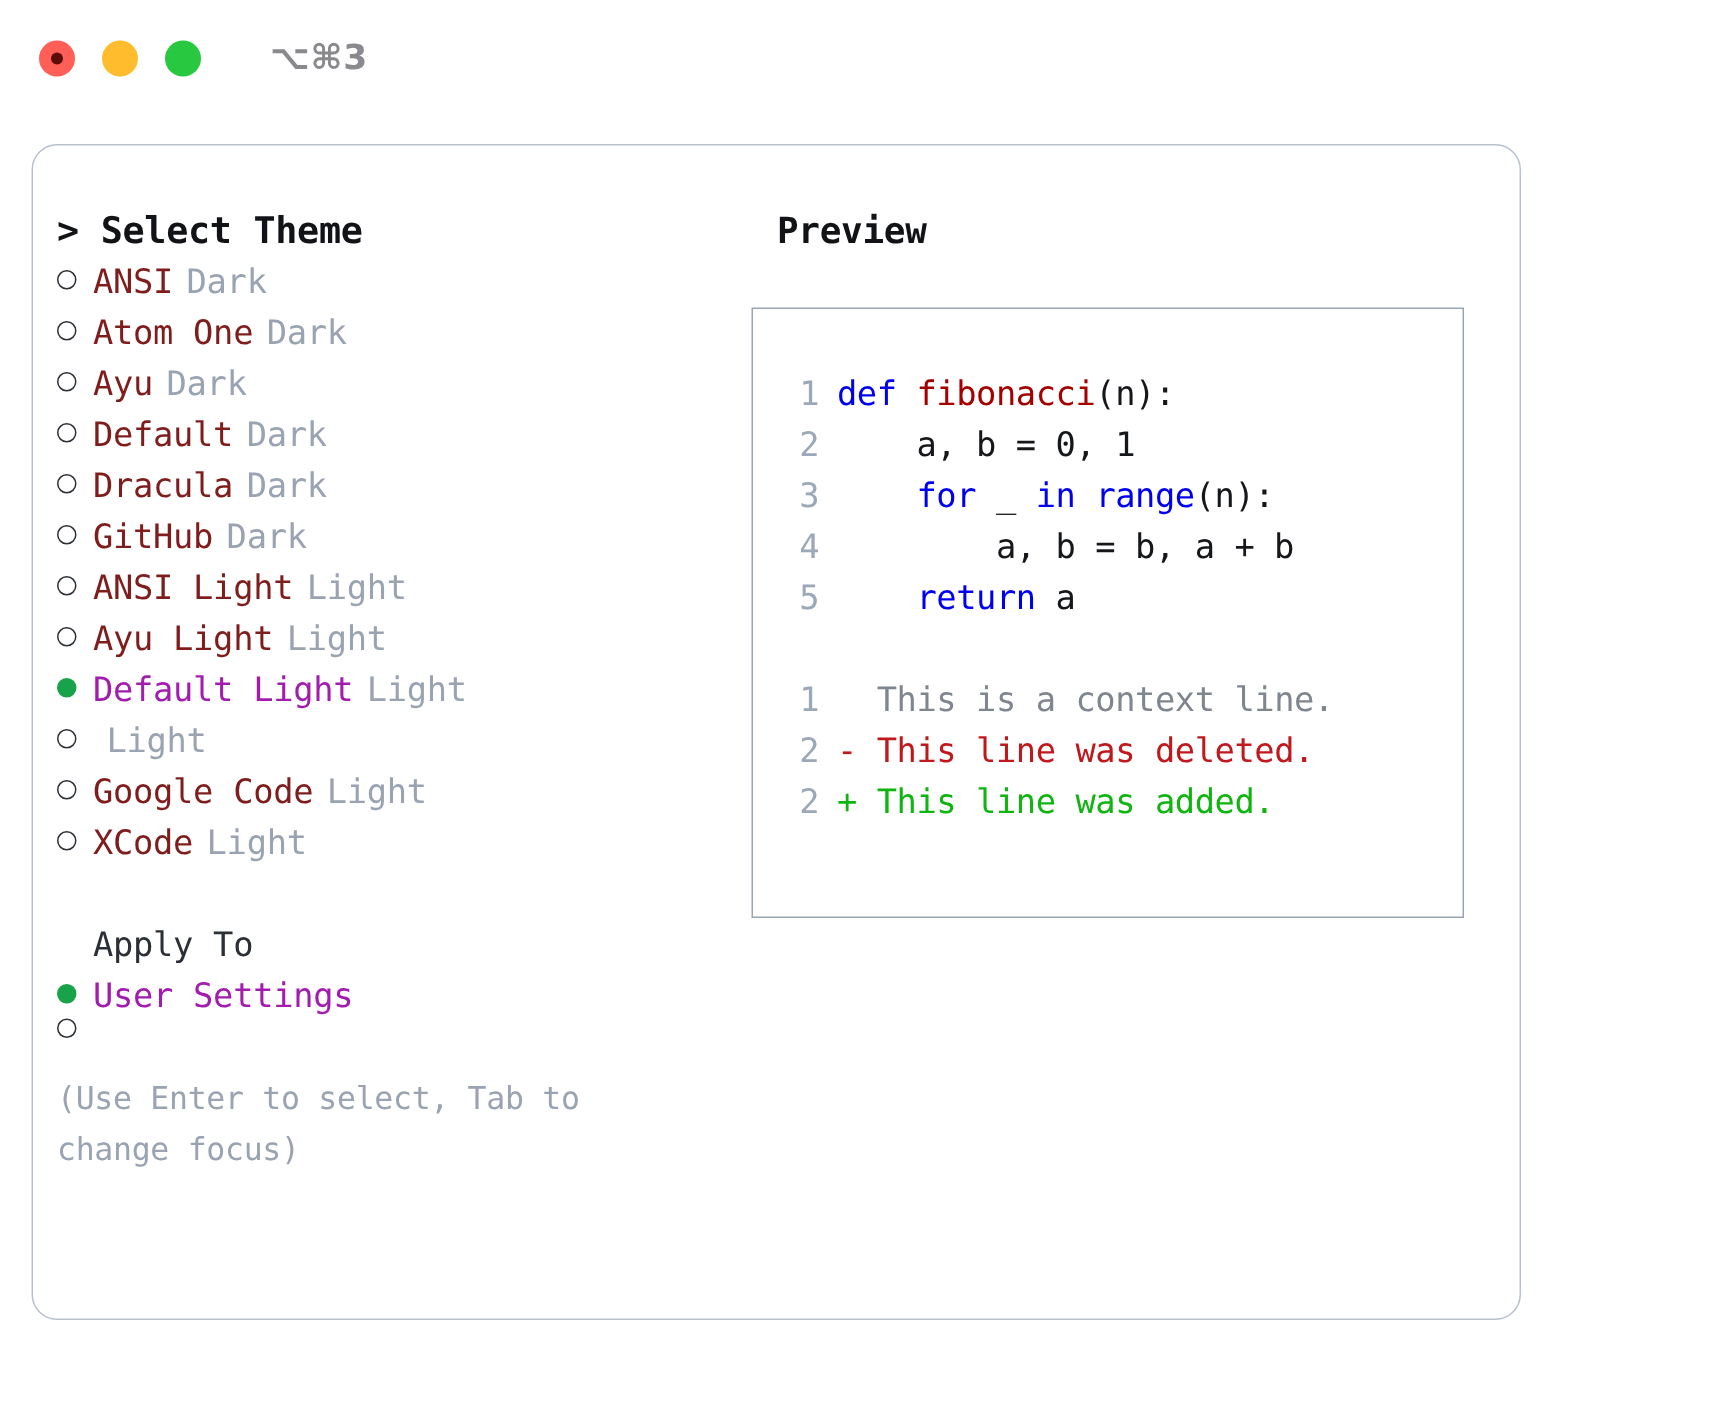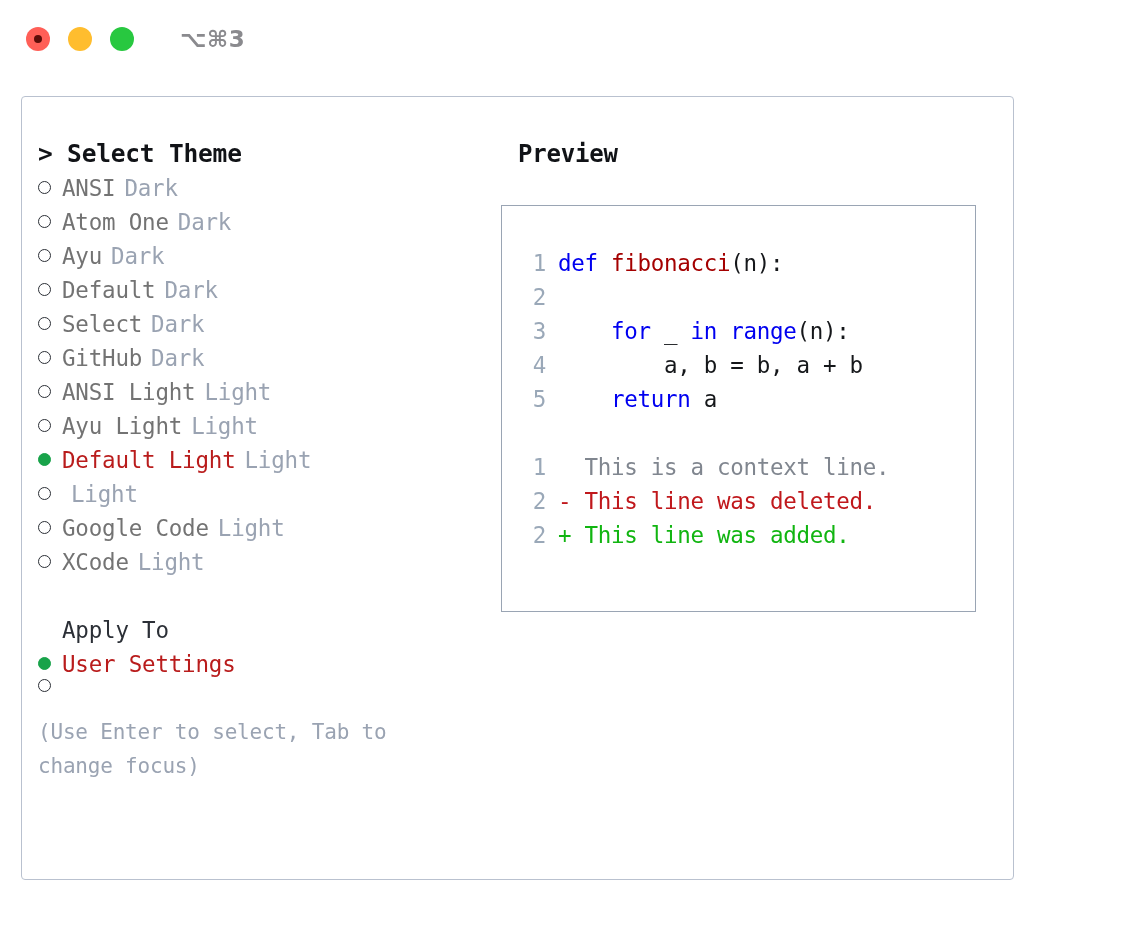--- a/index.html
+++ b/index.html
@@ -72,21 +72,21 @@
   }
 
   
   .card {
     position: absolute;
     left: 21px;
     top: 96px;
     width: 993px;
     height: 784px;
     border: 1.6px solid #b9c1cf;
-    border-radius: 4px;
+    border-radius: 17px;
     box-sizing: border-box;
     background: #ffffff;
   }
 
   .card-inner {
     position: relative;
     width: 100%;
     height: 100%;
   }
 
@@ -130,22 +130,22 @@
     box-sizing: border-box;
   }
   .bullet.empty {
     border: 1.7px solid #2b2f36;
     background: transparent;
   }
   .bullet.filled {
     background: #18a34a;
     border: 1.7px solid #18a34a;
   }
-  .opt-label { color: #737373; }
-  .opt-row.selected .opt-label { color: #b91c1c; }
+  .opt-label { color: #7f1d1d; }
+  .opt-row.selected .opt-label { color: #a21caf; }
   .opt-tag {
     color: #9aa3b2;
     margin-left: 9px;
     text-align: right;
   }
 
   .apply-header {
     font-size: 22.5px;
     color: #2b2f36;
     line-height: 34px;
@@ -263,21 +263,21 @@
           </div>
 
           <div class="opt-row">
             <span class="bullet empty"></span>
             <span class="opt-label">Default</span>
             <span class="opt-tag">Dark</span>
           </div>
 
           <div class="opt-row">
             <span class="bullet empty"></span>
-            <span class="opt-label">Select</span>
+            <span class="opt-label">Dracula</span>
             <span class="opt-tag">Dark</span>
           </div>
 
           <div class="opt-row">
             <span class="bullet empty"></span>
             <span class="opt-label">GitHub</span>
             <span class="opt-tag">Dark</span>
           </div>
 
           <div class="opt-row">
@@ -340,20 +340,21 @@
         <div class="preview-box">
           <div class="code-area">
 
             <div class="code-line">
               <span class="gutter">1</span>
               <span class="code-text"><span class="tok-kw">def </span><span class="tok-fn">fibonacci</span><span class="tok-plain">(n):</span></span>
             </div>
 
             <div class="code-line">
               <span class="gutter">2</span>
+              <span class="code-text"><span class="tok-plain">    a, b = 0, 1</span></span>
             </div>
 
             <div class="code-line">
               <span class="gutter">3</span>
               <span class="code-text"><span class="tok-plain">    </span><span class="tok-kw">for</span><span class="tok-plain"> _ </span><span class="tok-kw">in</span><span class="tok-plain"> </span><span class="tok-kw">range</span><span class="tok-plain">(n):</span></span>
             </div>
 
             <div class="code-line">
               <span class="gutter">4</span>
               <span class="code-text"><span class="tok-plain">        a, b = b, a + b</span></span>

